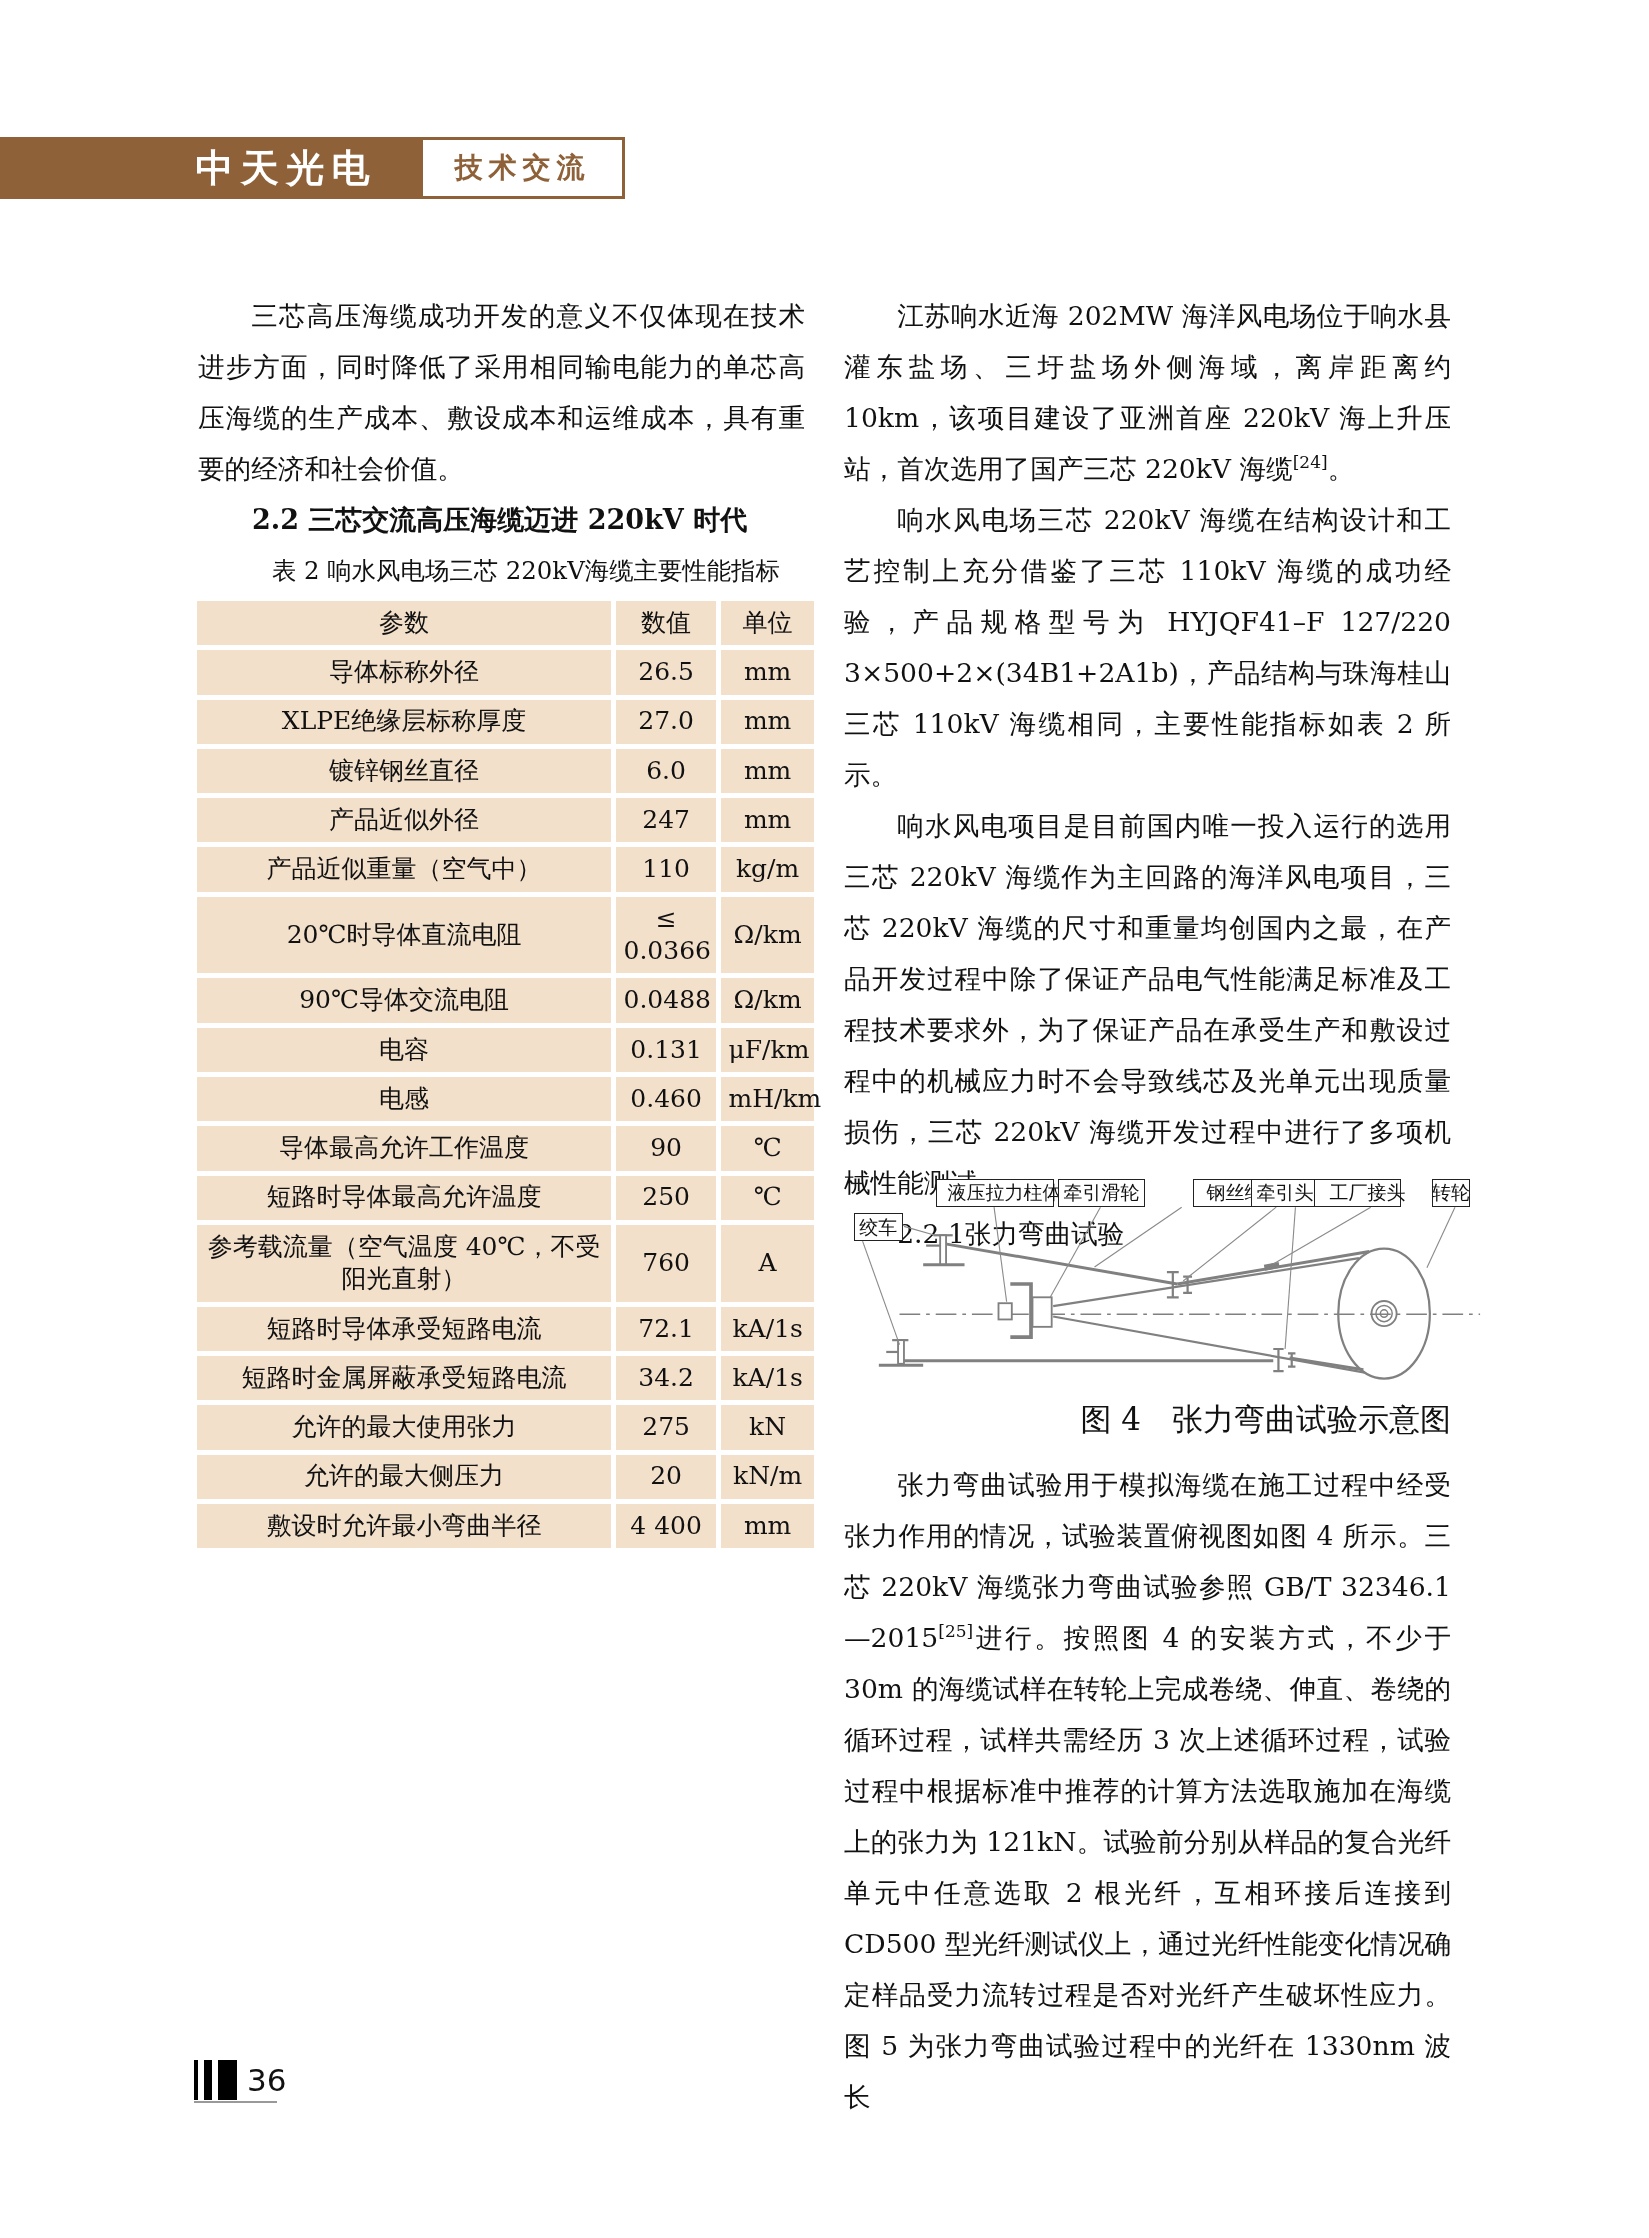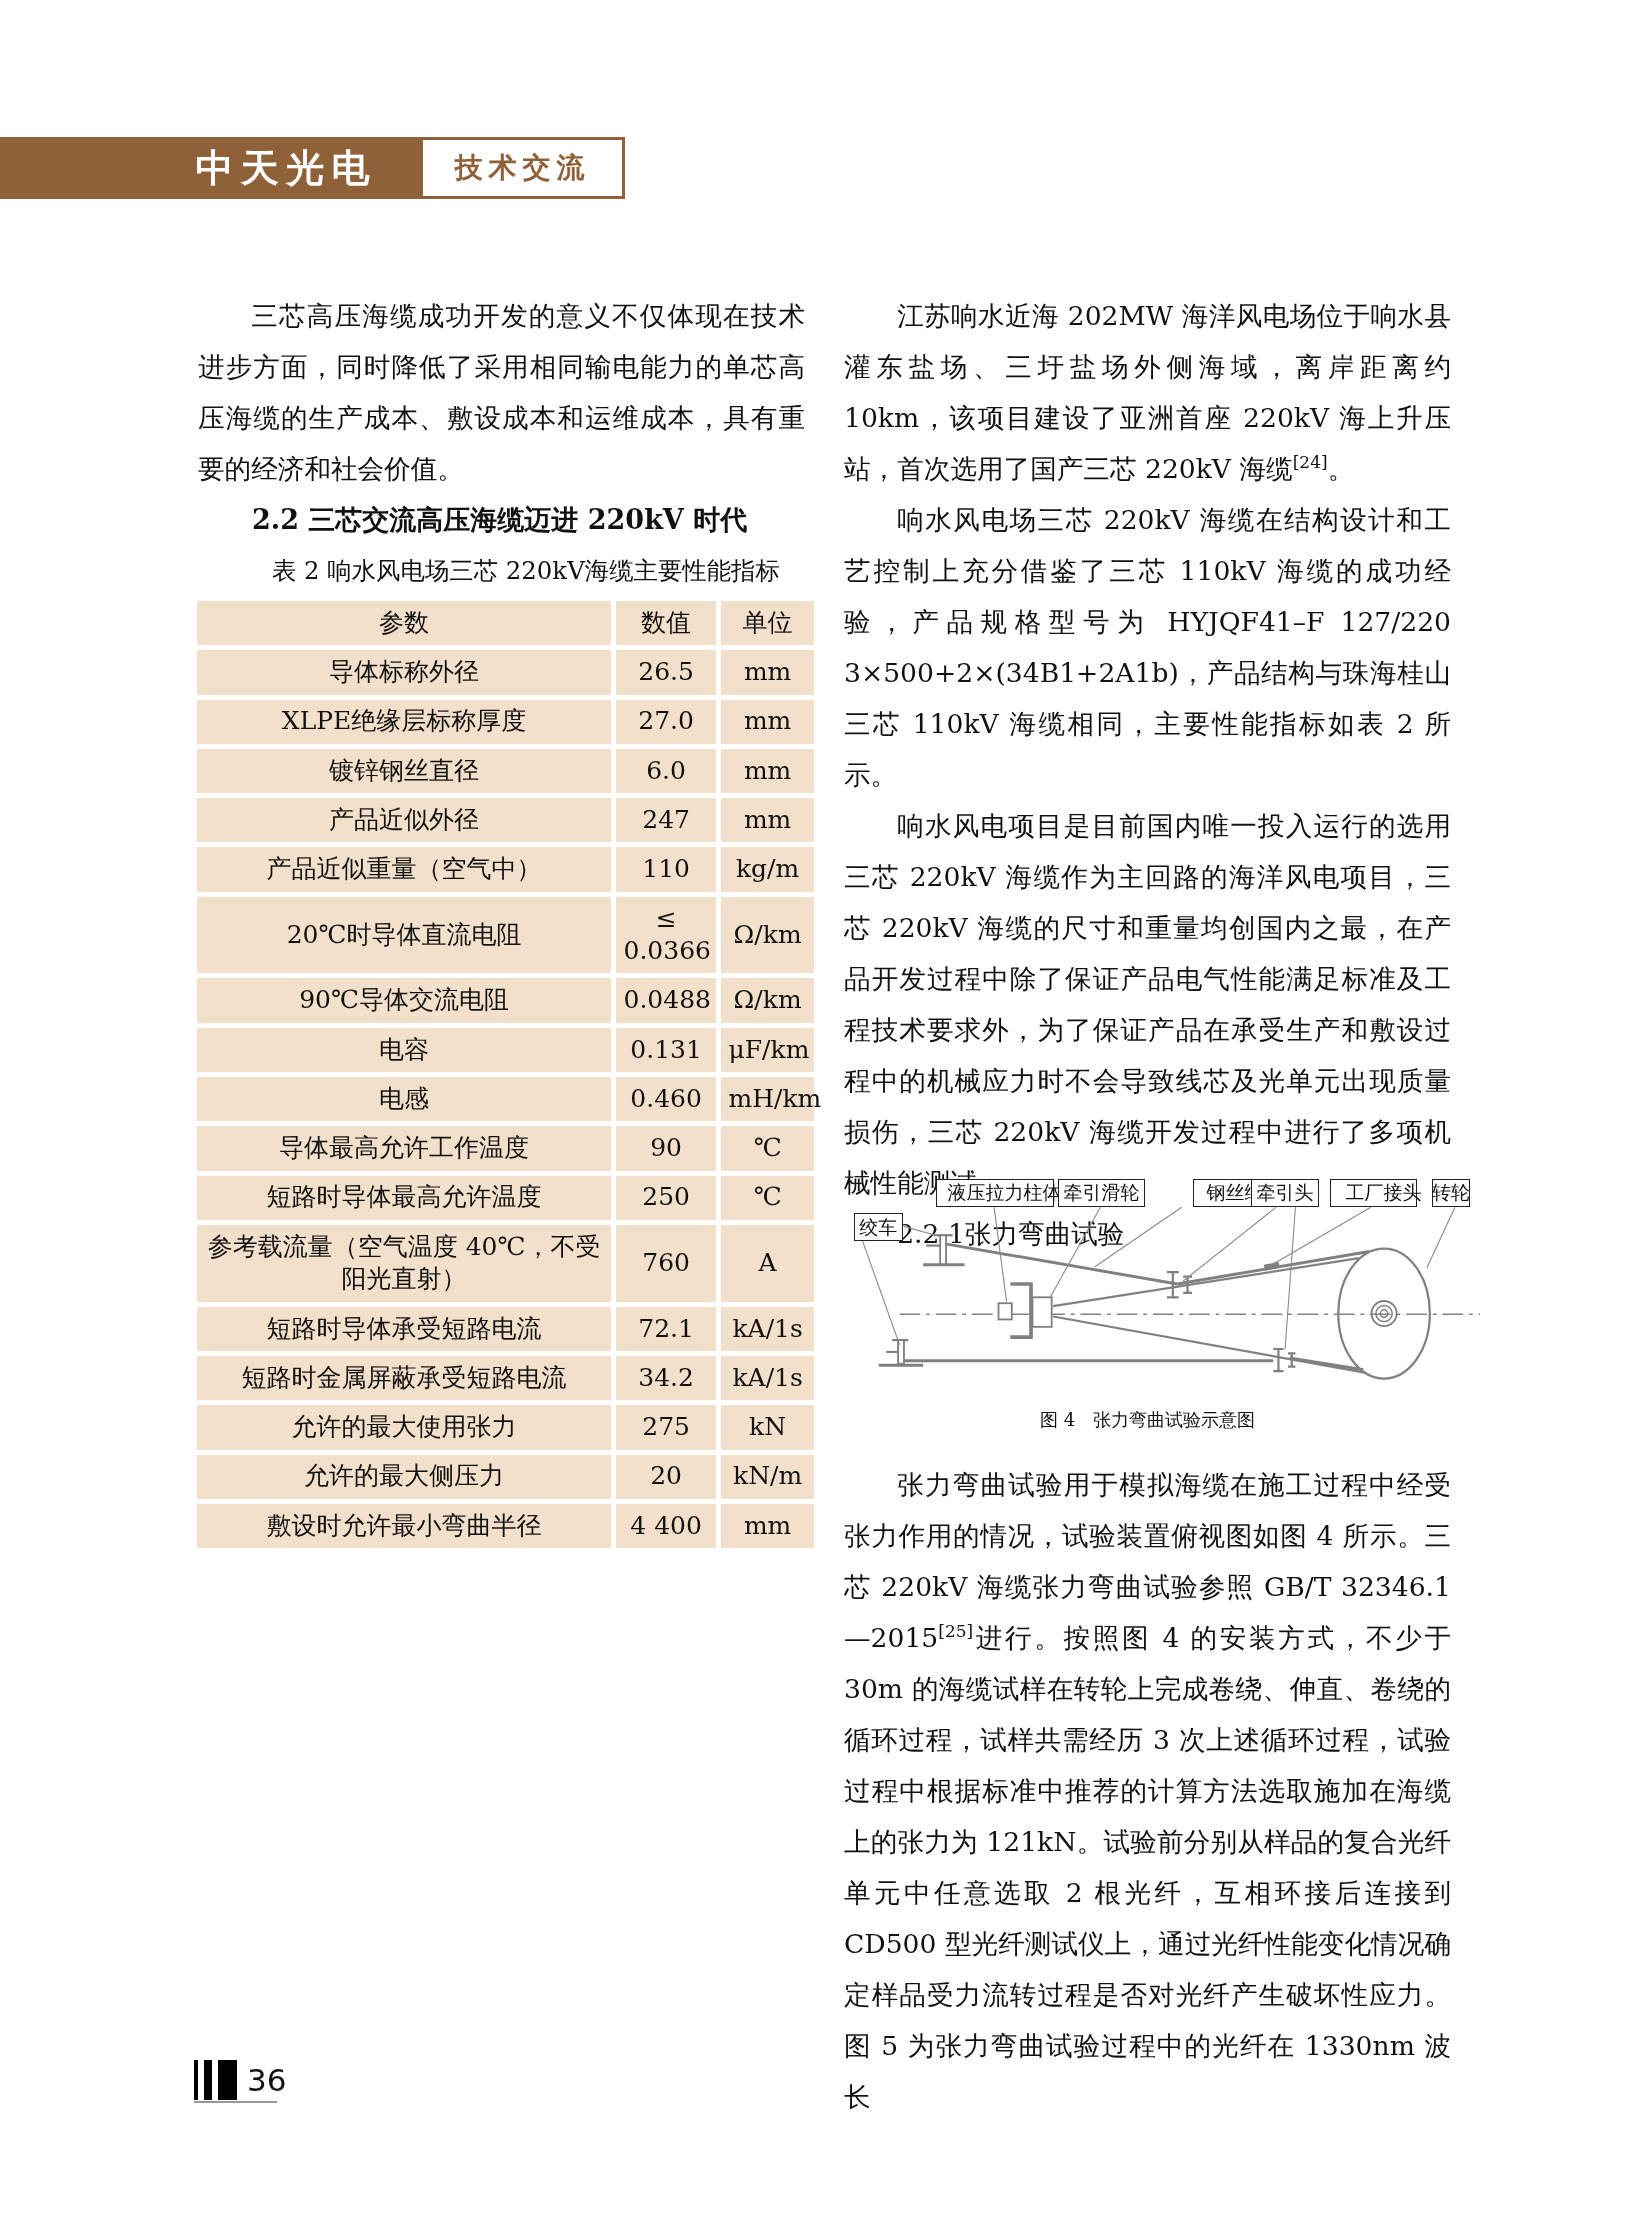--- a/index.html
+++ b/index.html
@@ -32,22 +32,22 @@
   table.perf{border-collapse:separate;border-spacing:5.9px;width:619px;margin-left:-5.9px;table-layout:fixed;}
   table.perf td,table.perf th{background:#F3E0CB;font-weight:normal;text-align:center;
     font-size:25px;line-height:32.5px;padding:5.9px 7.4px;vertical-align:middle;}
   col.c1{width:414px;} col.c2{width:100px;} col.c3{width:93px;}
   
   .fig{position:absolute;left:836px;top:1173px;width:650px;height:222px;}
   .fig svg{position:absolute;left:0;top:0;}
   .flabel{position:absolute;border:1.5px solid #222;background:#fff;box-sizing:border-box;
     height:28px;display:flex;align-items:center;justify-content:center;
     font-size:19px;line-height:19px;white-space:nowrap;}
-  .fig-caption{position:absolute;left:844px;top:1402px;width:607px;text-align:center;
-    font-size:18px;line-height:35px;}
+  .fig-caption{position:absolute;left:844px;top:1402px;width:607px;text-align:right;
+    font-size:31px;line-height:35px;}
   
   .footer{position:absolute;left:194px;top:2058px;}
   .bars{position:absolute;left:0;top:1.5px;height:40px;}
   .bar{position:absolute;top:0;height:40px;background:#000;}
   .b1{left:0;width:3.7px;} .b2{left:9.6px;width:8.1px;} .b3{left:23.6px;width:19px;}
   .pageno{position:absolute;left:53px;top:4.4px;font-size:31px;
     font-family:"DejaVu Sans","Liberation Sans",sans-serif;}
   .footrule{position:absolute;left:0;top:43px;width:83px;height:2.2px;background:#999;}
 </style>
 </head>
@@ -236,21 +236,21 @@
         <path d="M724 46 L592 123"></path>
         <path d="M838 46 L800 128"></path>
       </g>
     </g>
   </svg>
   <div class="flabel" style="left:17.7px;top:40px;width:49px;">绞车</div>
   <div class="flabel" style="left:100px;top:5.9px;width:118px;padding-left:19px;">液压拉力柱体</div>
   <div class="flabel" style="left:222px;top:5.9px;width:87px;">牵引滑轮</div>
   <div class="flabel" style="left:313px;top:5.9px;width:84px;margin-left:44px;">钢丝绳</div>
   <div class="flabel" style="left:415px;top:5.9px;width:68px;">牵引头</div>
-  <div class="flabel" style="left:494px;top:5.9px;width:87px;padding-left:20px;">工厂接头</div>
+  <div class="flabel" style="left:478px;top:5.9px;width:87px;padding-left:20px;">工厂接头</div>
   <div class="flabel" style="left:596px;top:5.9px;width:38px;">转轮</div>
 </div>
 <div class="fig-caption">图 4　张力弯曲试验示意图</div>
 
 <div class="col col-right2">
   <p><span>张力弯曲试验用于模拟海缆在施工过程中经受张力作用的情况，试验装置俯视图如图 4 所示。三芯 220kV 海缆张力弯曲试验参照 GB/T 32346.1—2015</span><sup>[25]</sup><span>进行。按照图 4 的安装方式，不少于 30m 的海缆试样在转轮上完成卷绕、伸直、卷绕的循环过程，试样共需经历 3 次上述循环过程，试验过程中根据标准中推荐的计算方法选取施加在海缆上的张力为 121kN。试验前分别从样品的复合光纤单元中任意选取 2 根光纤，互相环接后连接到 CD500 型光纤测试仪上，通过光纤性能变化情况确定样品受力流转过程是否对光纤产生破坏性应力。图 5 为张力弯曲试验过程中的光纤在 1330nm 波长</span></p>
 </div>
 
 <div class="footer">
   <div class="bars">

